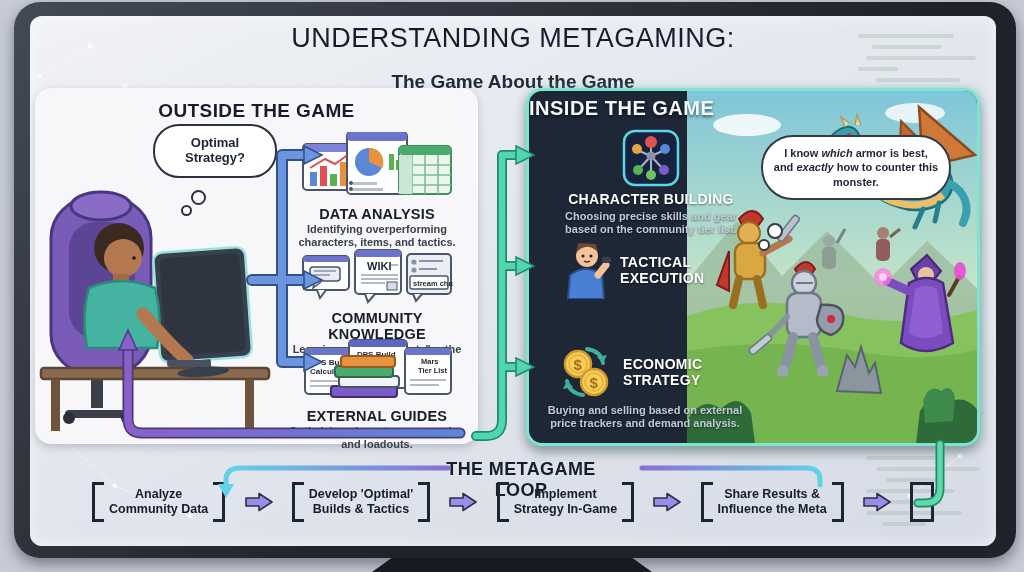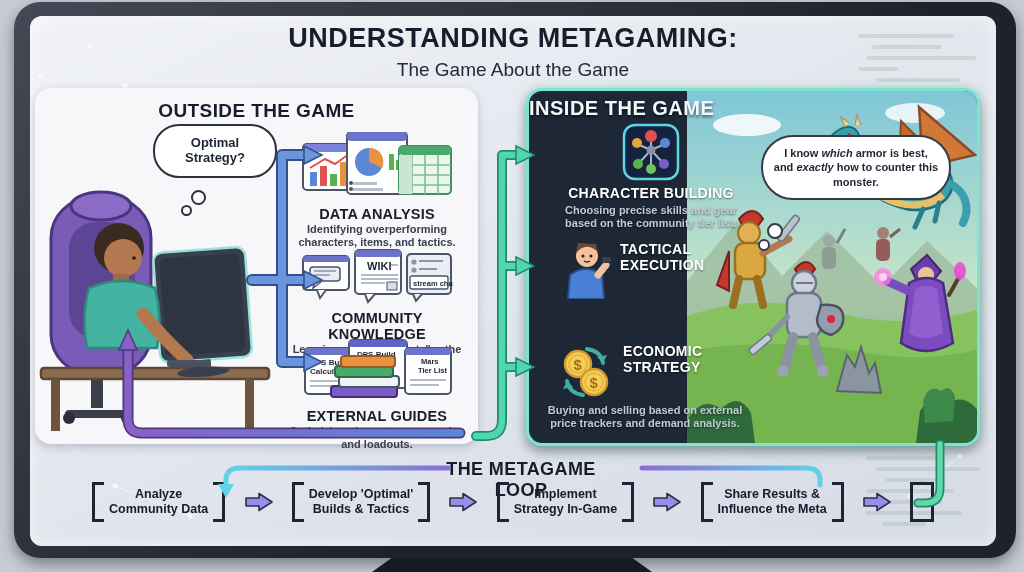--- a/index.html
+++ b/index.html
@@ -8,45 +8,45 @@
     background:linear-gradient(135deg,#444a55,#1e222a 60%);box-shadow:0 6px 14px rgba(20,25,35,.45)}
   .screen{position:absolute;left:30px;top:16px;width:966px;height:530px;border-radius:12px;overflow:hidden;
     background:linear-gradient(155deg,#f0f2f6,#dde1ea 70%,#d6dbe6);box-shadow:inset 0 0 18px rgba(255,255,255,.6)}
   .stand{position:absolute;left:372px;top:558px;width:280px;height:14px;background:#161a22;
     clip-path:polygon(7% 0,93% 0,100% 100%,0 100%)}
   .netsvg{position:absolute;inset:0;pointer-events:none}
   .codeTex{position:absolute;display:flex;flex-direction:column;gap:7px;opacity:.28;pointer-events:none}
   .codeTex i{display:block;height:4px;border-radius:2px;background:#8fae97}
   
   .titleWrap{position:absolute;left:0;right:0;top:7px;text-align:center}
-  .t1{font-size:27px;font-weight:700;letter-spacing:.5px;color:#171d2b;margin:0}
-  .t2{font-size:19px;font-weight:400;color:#232a3a;margin:5px 0 0}
+  .t1{font-size:27px;font-weight:400;letter-spacing:.5px;color:#171d2b;margin:0}
+  .t2{font-size:19px;font-weight:700;color:#232a3a;margin:17px 0 0}
   
   .cardOut{position:absolute;left:5px;top:72px;width:443px;height:356px;background:#f7f7f9;border-radius:16px;
     box-shadow:0 3px 8px rgba(30,40,60,.22)}
   .outHead{position:absolute;left:0;right:0;top:12px;text-align:center;font-size:19px;font-weight:800;color:#171d2b;letter-spacing:.4px}
   .playerSvg{position:absolute;left:4px;top:58px}
   .cloudOut{position:absolute;left:118px;top:36px;width:108px;background:#fff;border:2.5px solid #2b3140;border-radius:26px;
     padding:10px 6px;text-align:center;font-size:13px;font-weight:800;color:#1d2433;line-height:1.15}
   .cloudDot{position:absolute;background:#fff;border:2px solid #2b3140;border-radius:50%}
   .oitem{position:absolute;left:246px;width:192px;text-align:center}
   .oi1{top:44px}.oi2{top:160px}.oi3{top:250px}
   .ot{font-size:14.5px;font-weight:800;color:#171d2b;margin-top:2px;letter-spacing:.2px}
   .od{font-size:11px;font-weight:600;color:#3a414d;line-height:1.18;margin-top:1px}
   
   .cardIn{position:absolute;left:496px;top:72px;width:454px;height:358px;background:#1d2736;border-radius:16px;
     border:3px solid #7ce5d2;box-sizing:border-box;box-shadow:0 0 10px rgba(110,230,210,.35),0 5px 12px rgba(0,0,0,.4);overflow:hidden}
   .inHead{position:absolute;left:0;right:0;top:6px;text-align:left;font-size:20px;font-weight:800;color:#f4f7fb;
     letter-spacing:.5px;text-shadow:0 2px 3px rgba(0,0,0,.55);z-index:3}
   .sceneWrap{position:absolute;left:158px;top:0;width:293px;height:352px;z-index:1}
   .iitem{position:absolute;z-index:2}
-  .ii1{left:22px;top:32px;width:200px;text-align:center}
+  .ii1{left:22px;top:38px;width:200px;text-align:center}
   .ii2{left:10px;top:150px;width:212px;text-align:center}
   .ii3{left:10px;top:252px;width:212px;text-align:center}
-  .irow{display:flex;align-items:flex-start;justify-content:center;gap:8px;text-align:left}
+  .irow{display:flex;align-items:center;justify-content:center;gap:8px;text-align:left}
   .it{font-size:14px;font-weight:800;color:#fff;letter-spacing:.3px;text-shadow:0 1px 2px rgba(0,0,0,.5)}
   .it.w{max-width:110px}
   .idsc{font-size:11px;font-weight:600;color:#c2cad8;line-height:1.2;margin-top:3px;text-shadow:0 1px 2px rgba(0,0,0,.5)}
   .cloudIn{position:absolute;left:232px;top:44px;width:166px;background:#fff;border:2.5px solid #343a46;border-radius:32px;
     padding:9px 10px;text-align:center;font-size:11px;font-weight:700;color:#1d2433;line-height:1.3;z-index:4}
   .cloudIn em{font-style:italic}
   
   .loopHead{position:absolute;left:396px;top:443px;width:190px;text-align:center;font-size:18px;font-weight:800;
     color:#171d2b;letter-spacing:.4px}
   .loopRow{position:absolute;left:62px;top:466px;width:842px;display:flex;align-items:stretch;justify-content:space-between}

